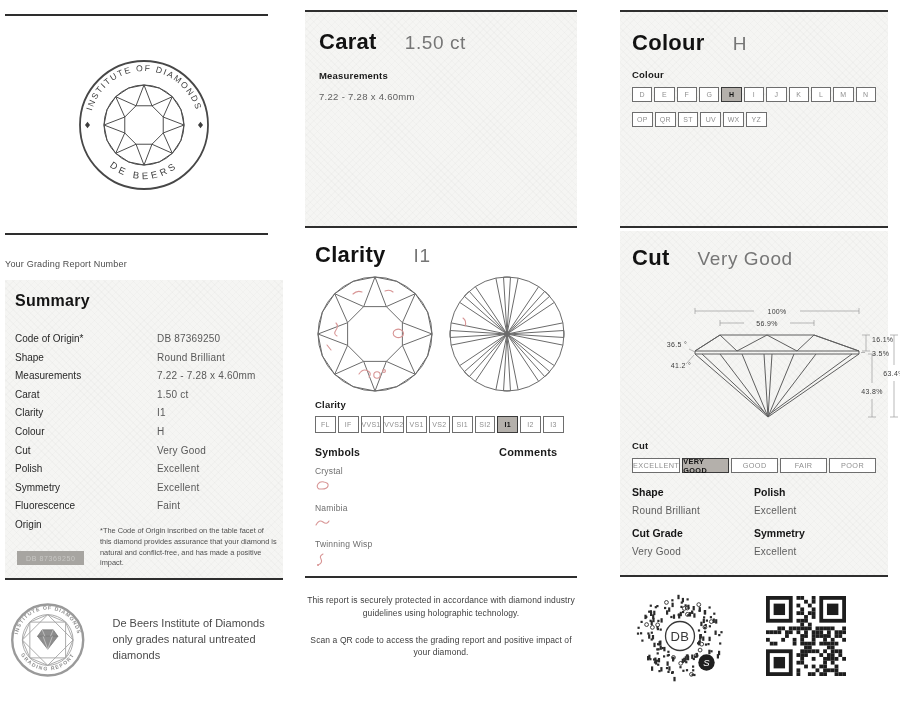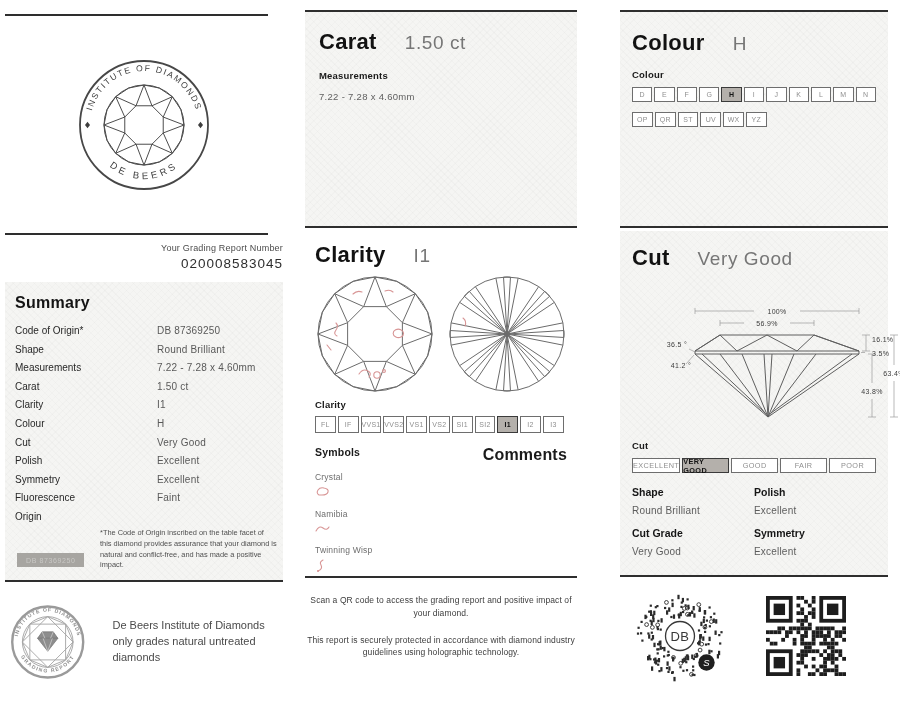--- a/index.html
+++ b/index.html
@@ -14,25 +14,25 @@
 .panel-gray{background-color:#f5f5f3;
  background-image:repeating-linear-gradient(45deg,rgba(60,60,60,.025) 0 1px,transparent 1px 5px),
  repeating-linear-gradient(-45deg,rgba(60,60,60,.02) 0 1px,transparent 1px 5px)}
 .ptitle{display:flex;align-items:baseline;gap:28px}
 .ptitle .t{font-size:22px;font-weight:700;letter-spacing:.3px;color:#121212}
 .ptitle .v{font-size:19px;font-weight:400;color:#767676;letter-spacing:.6px}
 .minih{font-size:9.5px;font-weight:700;color:#1a1a1a;letter-spacing:.2px}
 .miniv{font-size:9.5px;color:#5f5f5f;letter-spacing:.3px}
 
 #logo-svg{display:block;margin:36px auto 0}
-#repnum{text-align:right;margin-top:8px}
+#repnum{text-align:left;margin-top:24px}
 #repnum .l{font-size:9px;color:#4c4c4c;letter-spacing:.2px}
 #repnum .n{font-size:13.5px;color:#2e2e2e;letter-spacing:1px;margin-top:3px}
 #summary{height:300px;margin-top:11px;padding:12px 8px 0 10px;border-bottom:2px solid #2e2e2e;position:relative}
-#summary h2{font-size:16px;font-weight:700;letter-spacing:.3px;margin-bottom:13px;color:#141414}
+#summary h2{font-size:16px;font-weight:700;letter-spacing:.3px;margin-bottom:23px;color:#141414}
 .srow{display:flex;margin-bottom:7.6px;font-size:10px;line-height:1.1}
 .srow .sl{width:142px;flex:none;color:#282828}
 .srow .sv{color:#595959;letter-spacing:.2px}
 .sfoot{position:absolute;left:95px;right:6px;bottom:9px;font-size:7.4px;color:#4f4f4f;line-height:1.45}
 .badge{position:absolute;left:12px;bottom:13px;background:#a7a5a1;color:#c9c8c5;font-size:7px;padding:3.5px 9px;letter-spacing:.6px}
 #foot-left{margin-top:18px;display:flex;gap:26px;align-items:center;padding-left:4px}
 #foot-left .txt{width:185px;font-size:11px;color:#4a4a4a;text-align:left;line-height:1.45}
 
 #carat{height:218px;margin-top:10px;border-top:2px solid #2e2e2e;border-bottom:2px solid #2e2e2e;padding:17px 14px}
 #carat .mlab{margin-top:15px}
@@ -122,21 +122,20 @@
       <textPath href="#arc-b" startOffset="50%" text-anchor="middle">DE BEERS</textPath>
     </text>
     <polygon points="-56.5,-3.2 -54,0 -56.5,3.2 -59,0" fill="#3d3d3d"></polygon>
     <polygon points="56.5,-3.2 59,0 56.5,3.2 54,0" fill="#3d3d3d"></polygon>
   </svg>
 
   <div class="rule" style="margin-top:35px"></div>
 
   <div id="repnum">
     <div class="l">Your Grading Report Number</div>
-    <div class="n">020008583045</div>
   </div>
 
   <div id="summary" class="panel-gray">
     <h2>Summary</h2>
     <div class="srow">
         <span class="sl">Code of Origin*</span>
         <span class="sv">DB 87369250</span>
       </div>
     <div class="srow">
         <span class="sl">Shape</span>
@@ -316,40 +315,40 @@
       <div class="sbox cl-box">VS1</div>
       <div class="sbox cl-box">VS2</div>
       <div class="sbox cl-box">SI1</div>
       <div class="sbox cl-box">SI2</div>
       <div class="sbox cl-box sel">I1</div>
       <div class="sbox cl-box">I2</div>
       <div class="sbox cl-box">I3</div>
     </div>
     <div id="sym-head">
       <div class="minih sh1" style="font-size:10.5px">Symbols</div>
-      <div class="minih" style="font-size:16px">Comments</div>
+      <div class="minih" style="font-size:11px">Comments</div>
     </div>
     <div class="symitem">Crystal</div>
     <svg class="symglyph" width="16" height="11" viewBox="0 0 16 11">
       <path d="M4,9 q-3,-2 -1,-5 q2,-3 6,-2 q5,1 4,4 q-1,3 -6,3 q-2,0 -3,0" fill="none" stroke="#d89595" stroke-width="1.1" stroke-linecap="round"></path>
     </svg>
     <div class="symitem">Namibia</div>
     <svg class="symglyph" width="16" height="9" viewBox="0 0 16 9">
       <path d="M1,7 q3,-6 7,-3 t6,-1" fill="none" stroke="#d89595" stroke-width="1.1" stroke-linecap="round"></path>
     </svg>
     <div class="symitem">Twinning Wisp</div>
     <svg class="symglyph" width="12" height="14" viewBox="0 0 12 14">
       <path d="M3,12 q5,-2 3,-6 q-2,-3 2,-5" fill="none" stroke="#d89595" stroke-width="1.1" stroke-linecap="round"></path>
       <circle cx="3" cy="12" r="1" fill="#d89595"></circle>
     </svg>
   </div>
 
   <div id="foot-mid">
+    <p>This report is securely protected in accordance with diamond industry guidelines using holographic technology.</p>
     <p>Scan a QR code to access the grading report and positive impact of your diamond.</p>
-    <p>This report is securely protected in accordance with diamond industry guidelines using holographic technology.</p>
   </div>
 </div>
 
 <div class="col" id="col-right">
   <div id="colour" class="panel-gray">
     <div class="ptitle">
       <span class="t">Colour</span>
       <span class="v">H</span>
     </div>
     <span class="minih">Colour</span>

